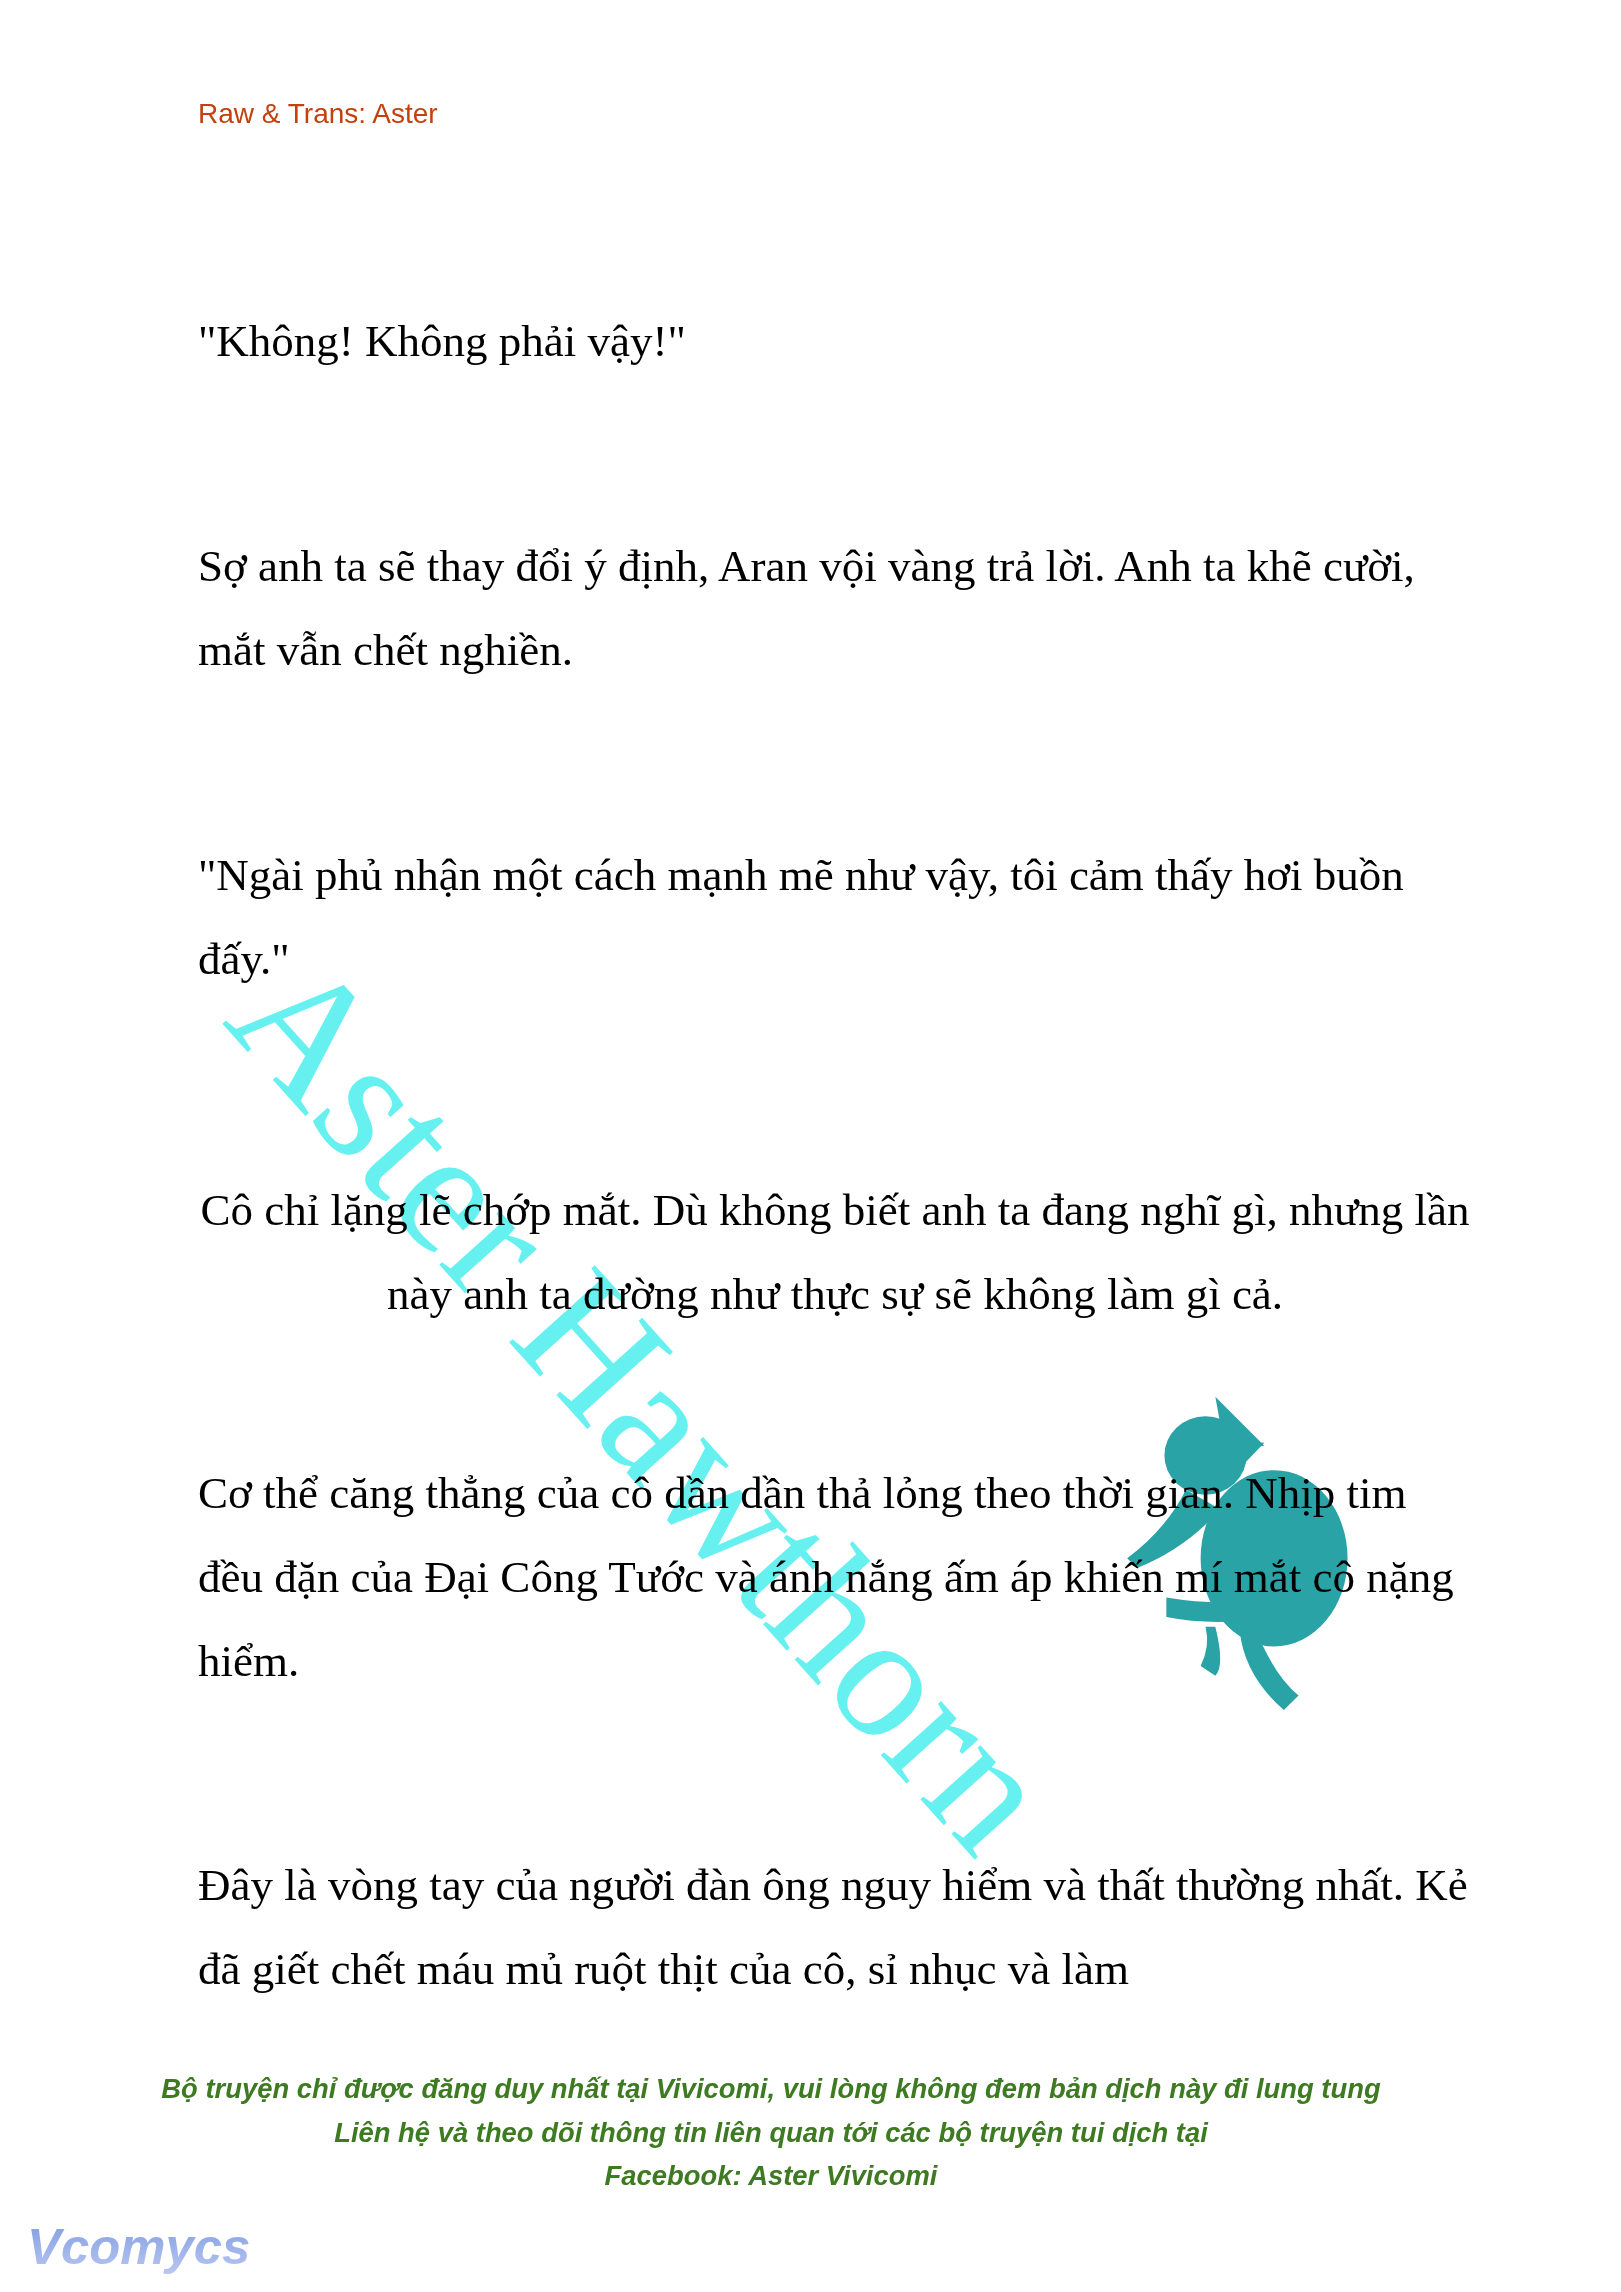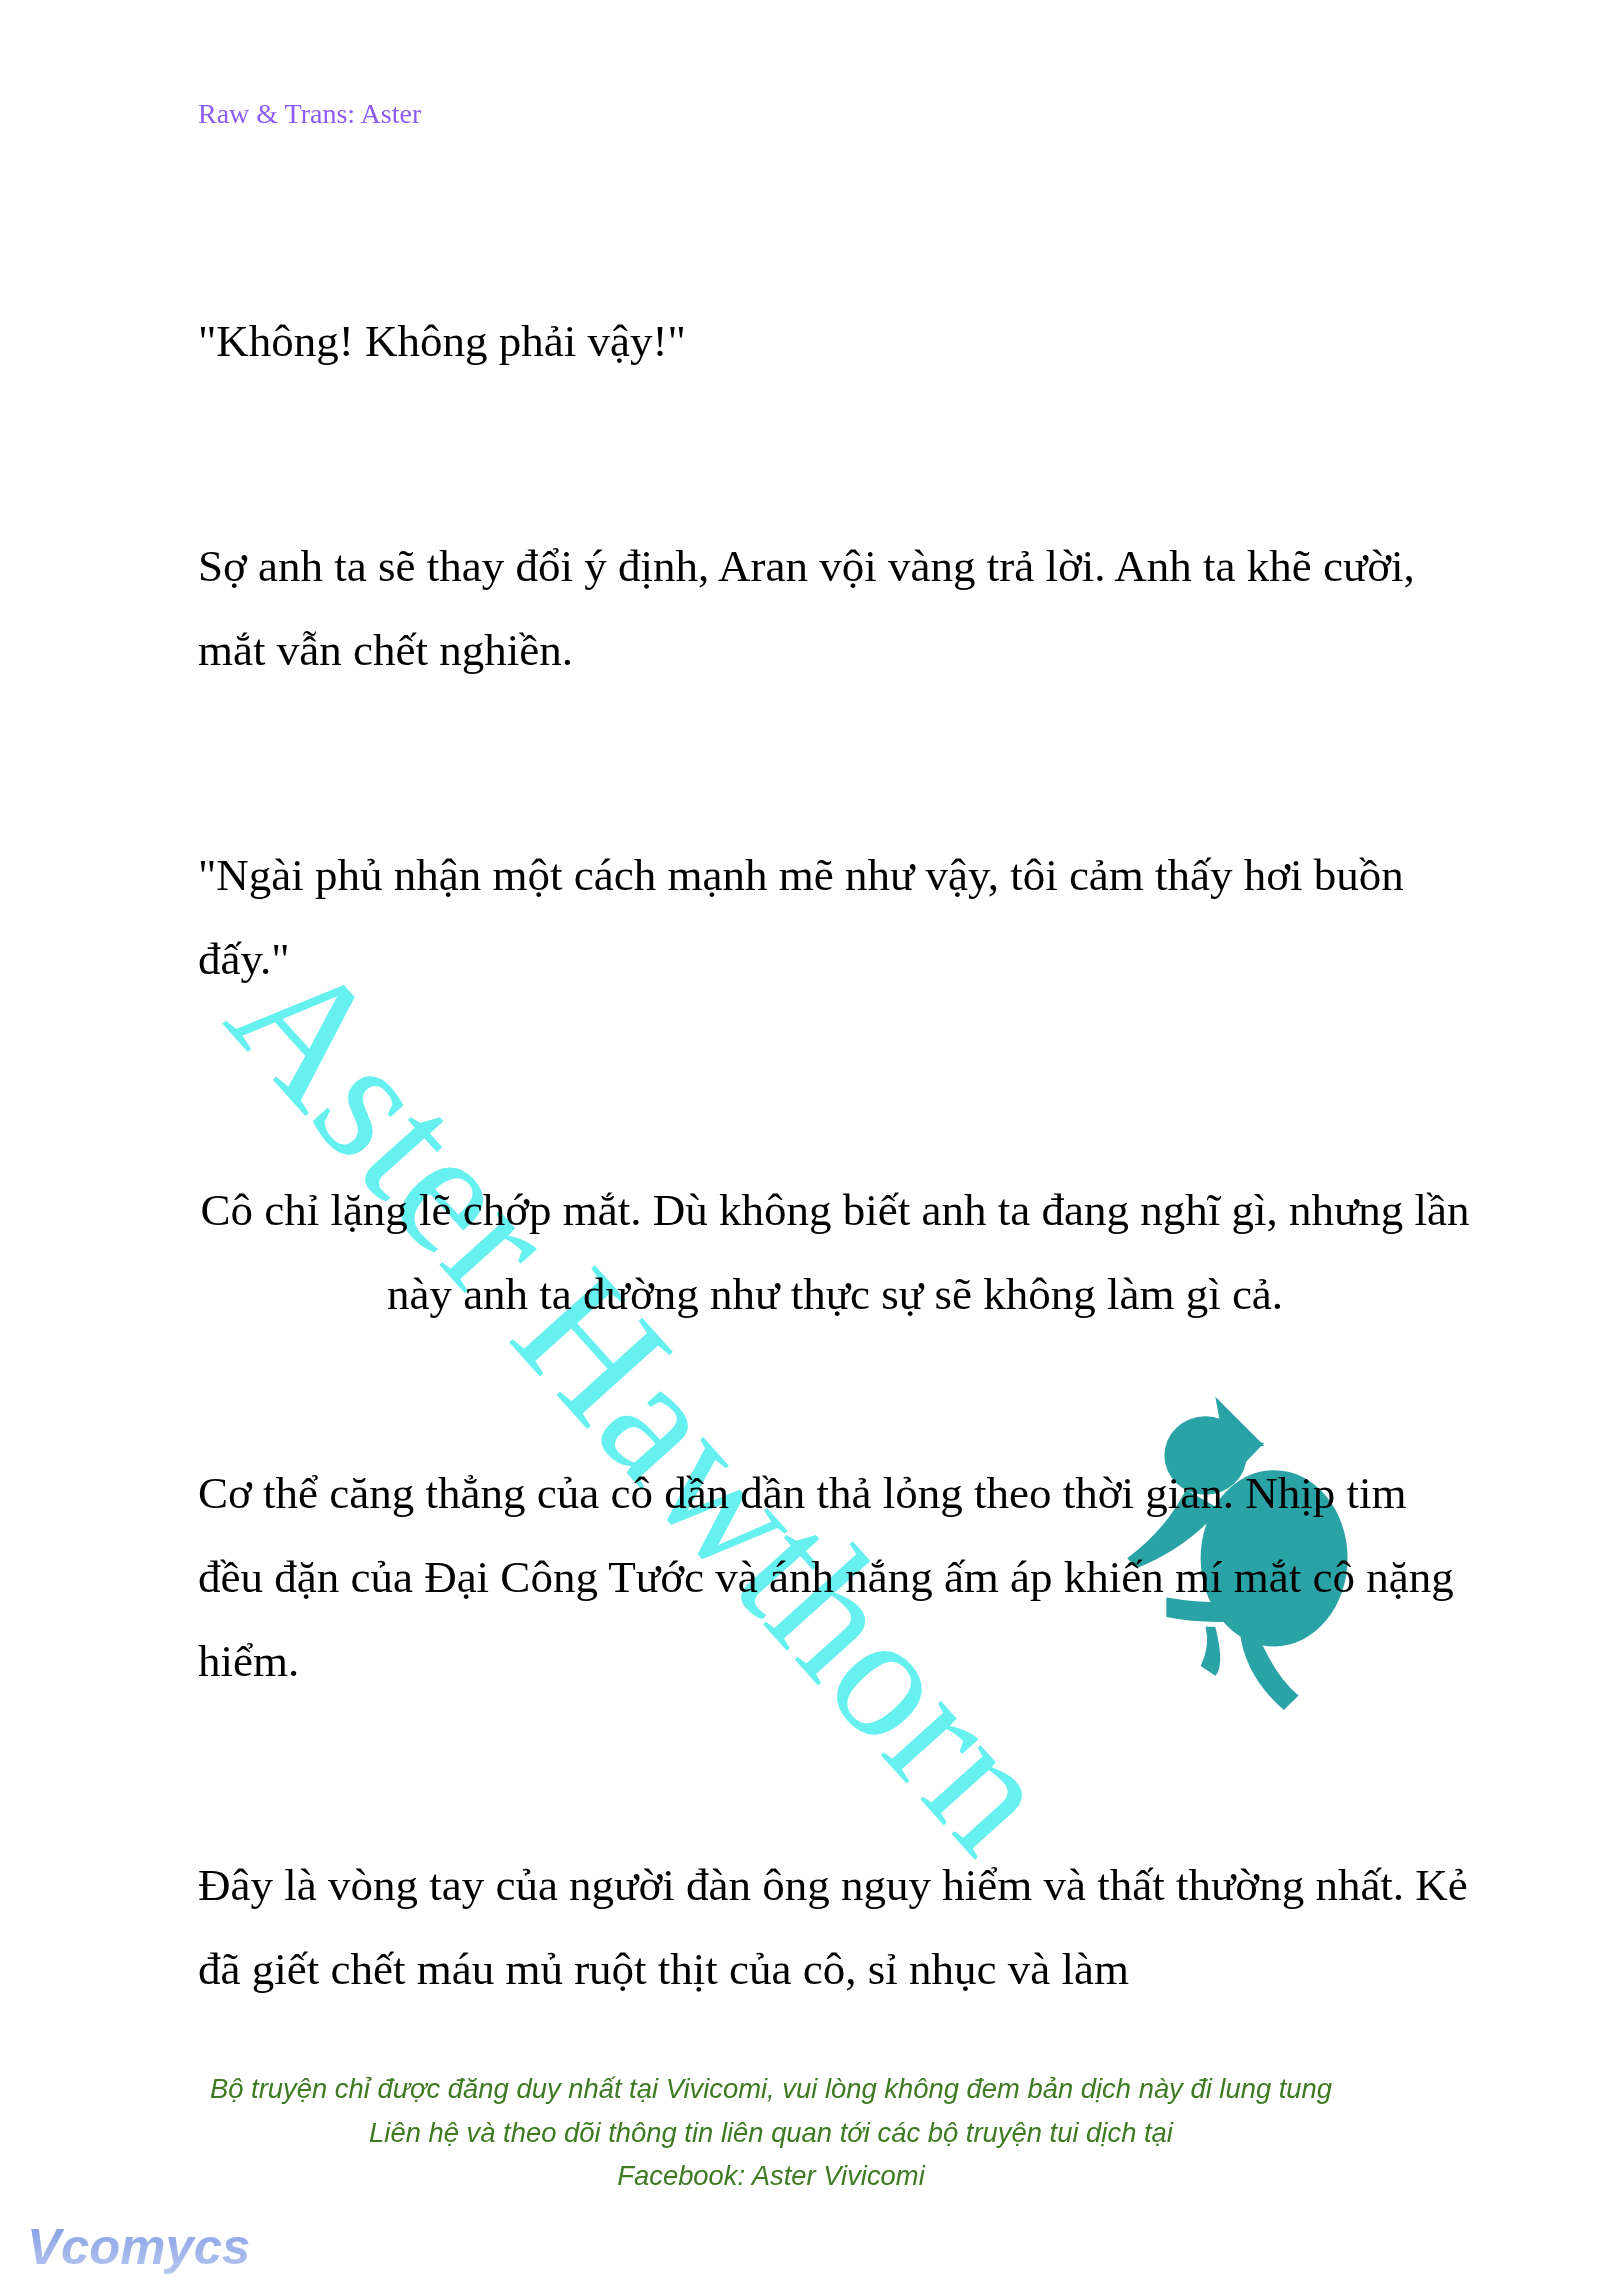--- a/index.html
+++ b/index.html
@@ -1,35 +1,35 @@
 <!DOCTYPE html>
 <html><head>
   <meta charset="utf-8">
   <style>
     html, body { margin: 0; padding: 0; background: #ffffff; }
     body { width: 1621px; height: 2293px; position: relative; overflow: hidden; }
     .header {
       position: absolute; left: 198px; top: 98px;
-      font-family: Liberation Serif, serif; font-size: 28px; color: #8b5cf6;
+      font-family: Liberation Sans, sans-serif; font-size: 28px; color: #c2410c;
     }
     .para {
       position: absolute; left: 198px; width: 1274px;
       font-family: "Liberation Serif", serif; font-size: 45px; color: #000;
       line-height: 84px; margin: 0; z-index: 2;
     }
     .watermark {
       position: absolute; left: 265px; top: 882px;
       font-family: "Liberation Serif", serif; font-size: 176px; color: #5ef0f0;
       transform: rotate(48deg); transform-origin: left center;
       white-space: nowrap; z-index: 1; opacity: 0.95;
     }
     .cat { position: absolute; left: 1127px; top: 1382px; width: 255px; height: 333px; z-index: 1; }
     .notice {
       position: absolute; left: 0; width: 1542px; text-align: center;
-      font-family: "Liberation Sans", sans-serif; font-size: 27.4px; font-weight: normal;
+      font-family: "Liberation Sans", sans-serif; font-size: 27.4px; font-weight: bold;
       font-style: italic; color: #3d7a22;
     }
     .logo { position: absolute; left: 27.4px; top: 2217px; width: 225px; height: 69px; }
   </style>
 </head>
 <body>
 
 <div class="header">Raw &amp; Trans: Aster</div>
 
 <div class="watermark">Aster Hawthorn</div>

